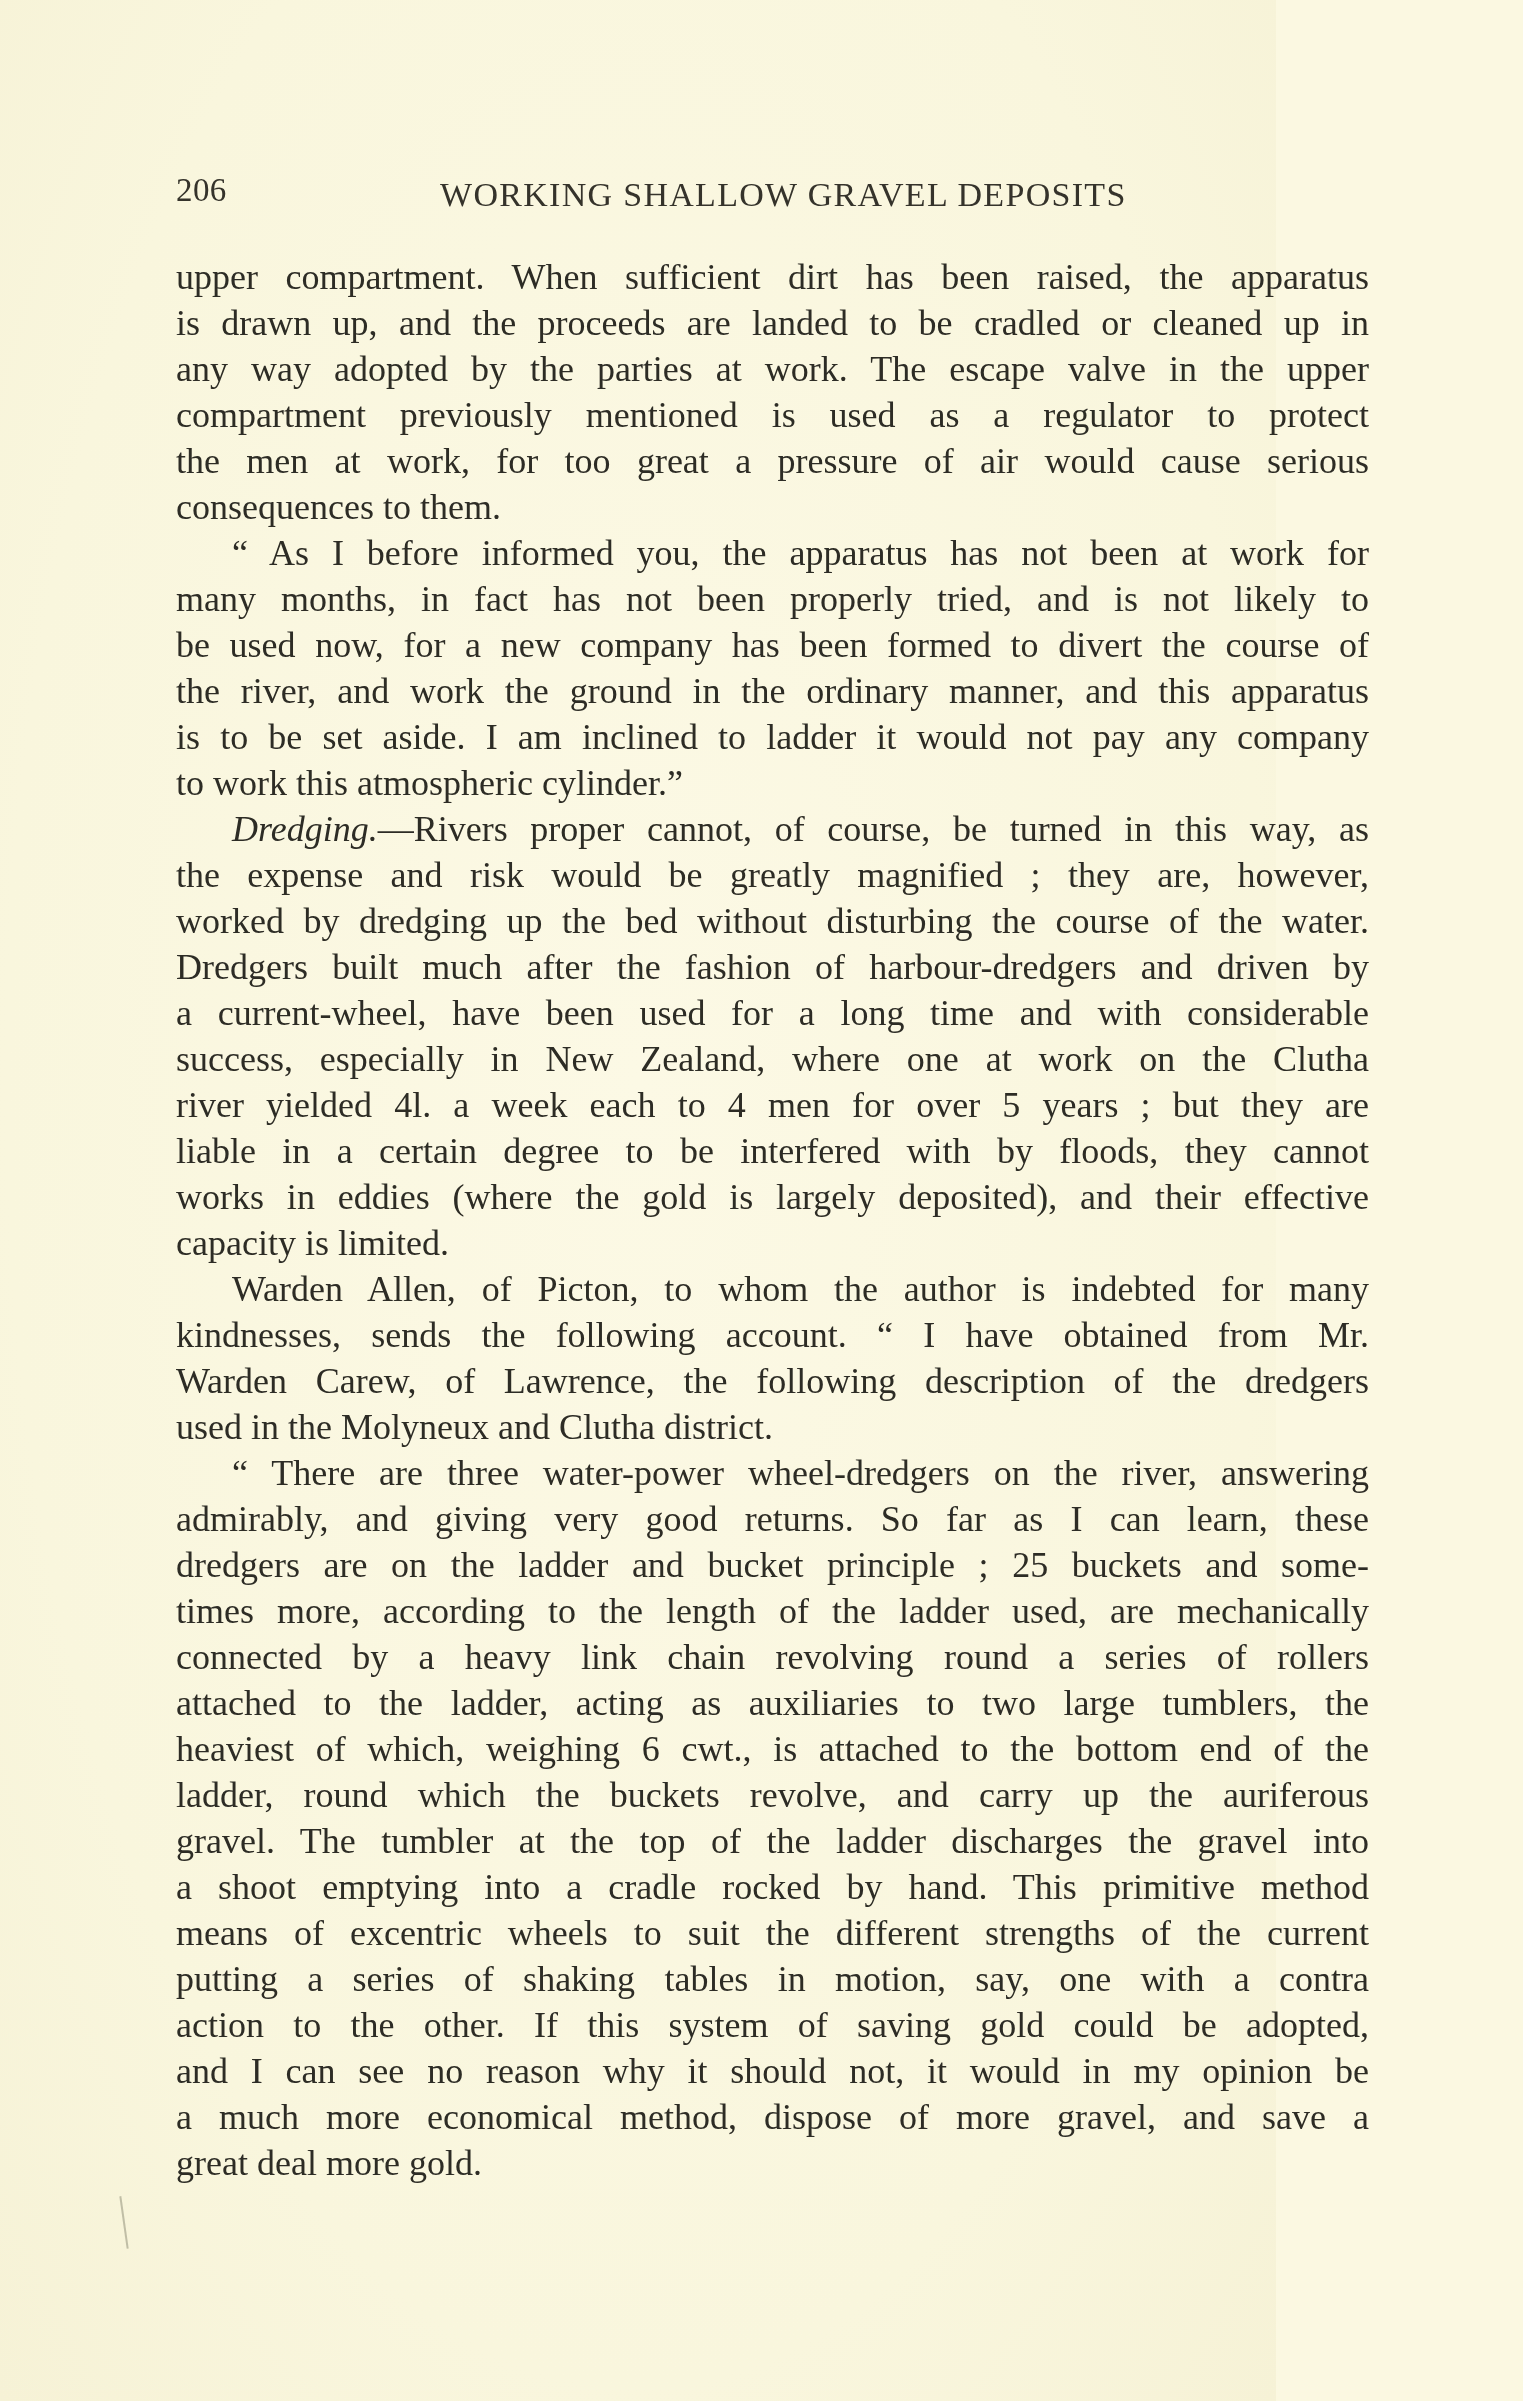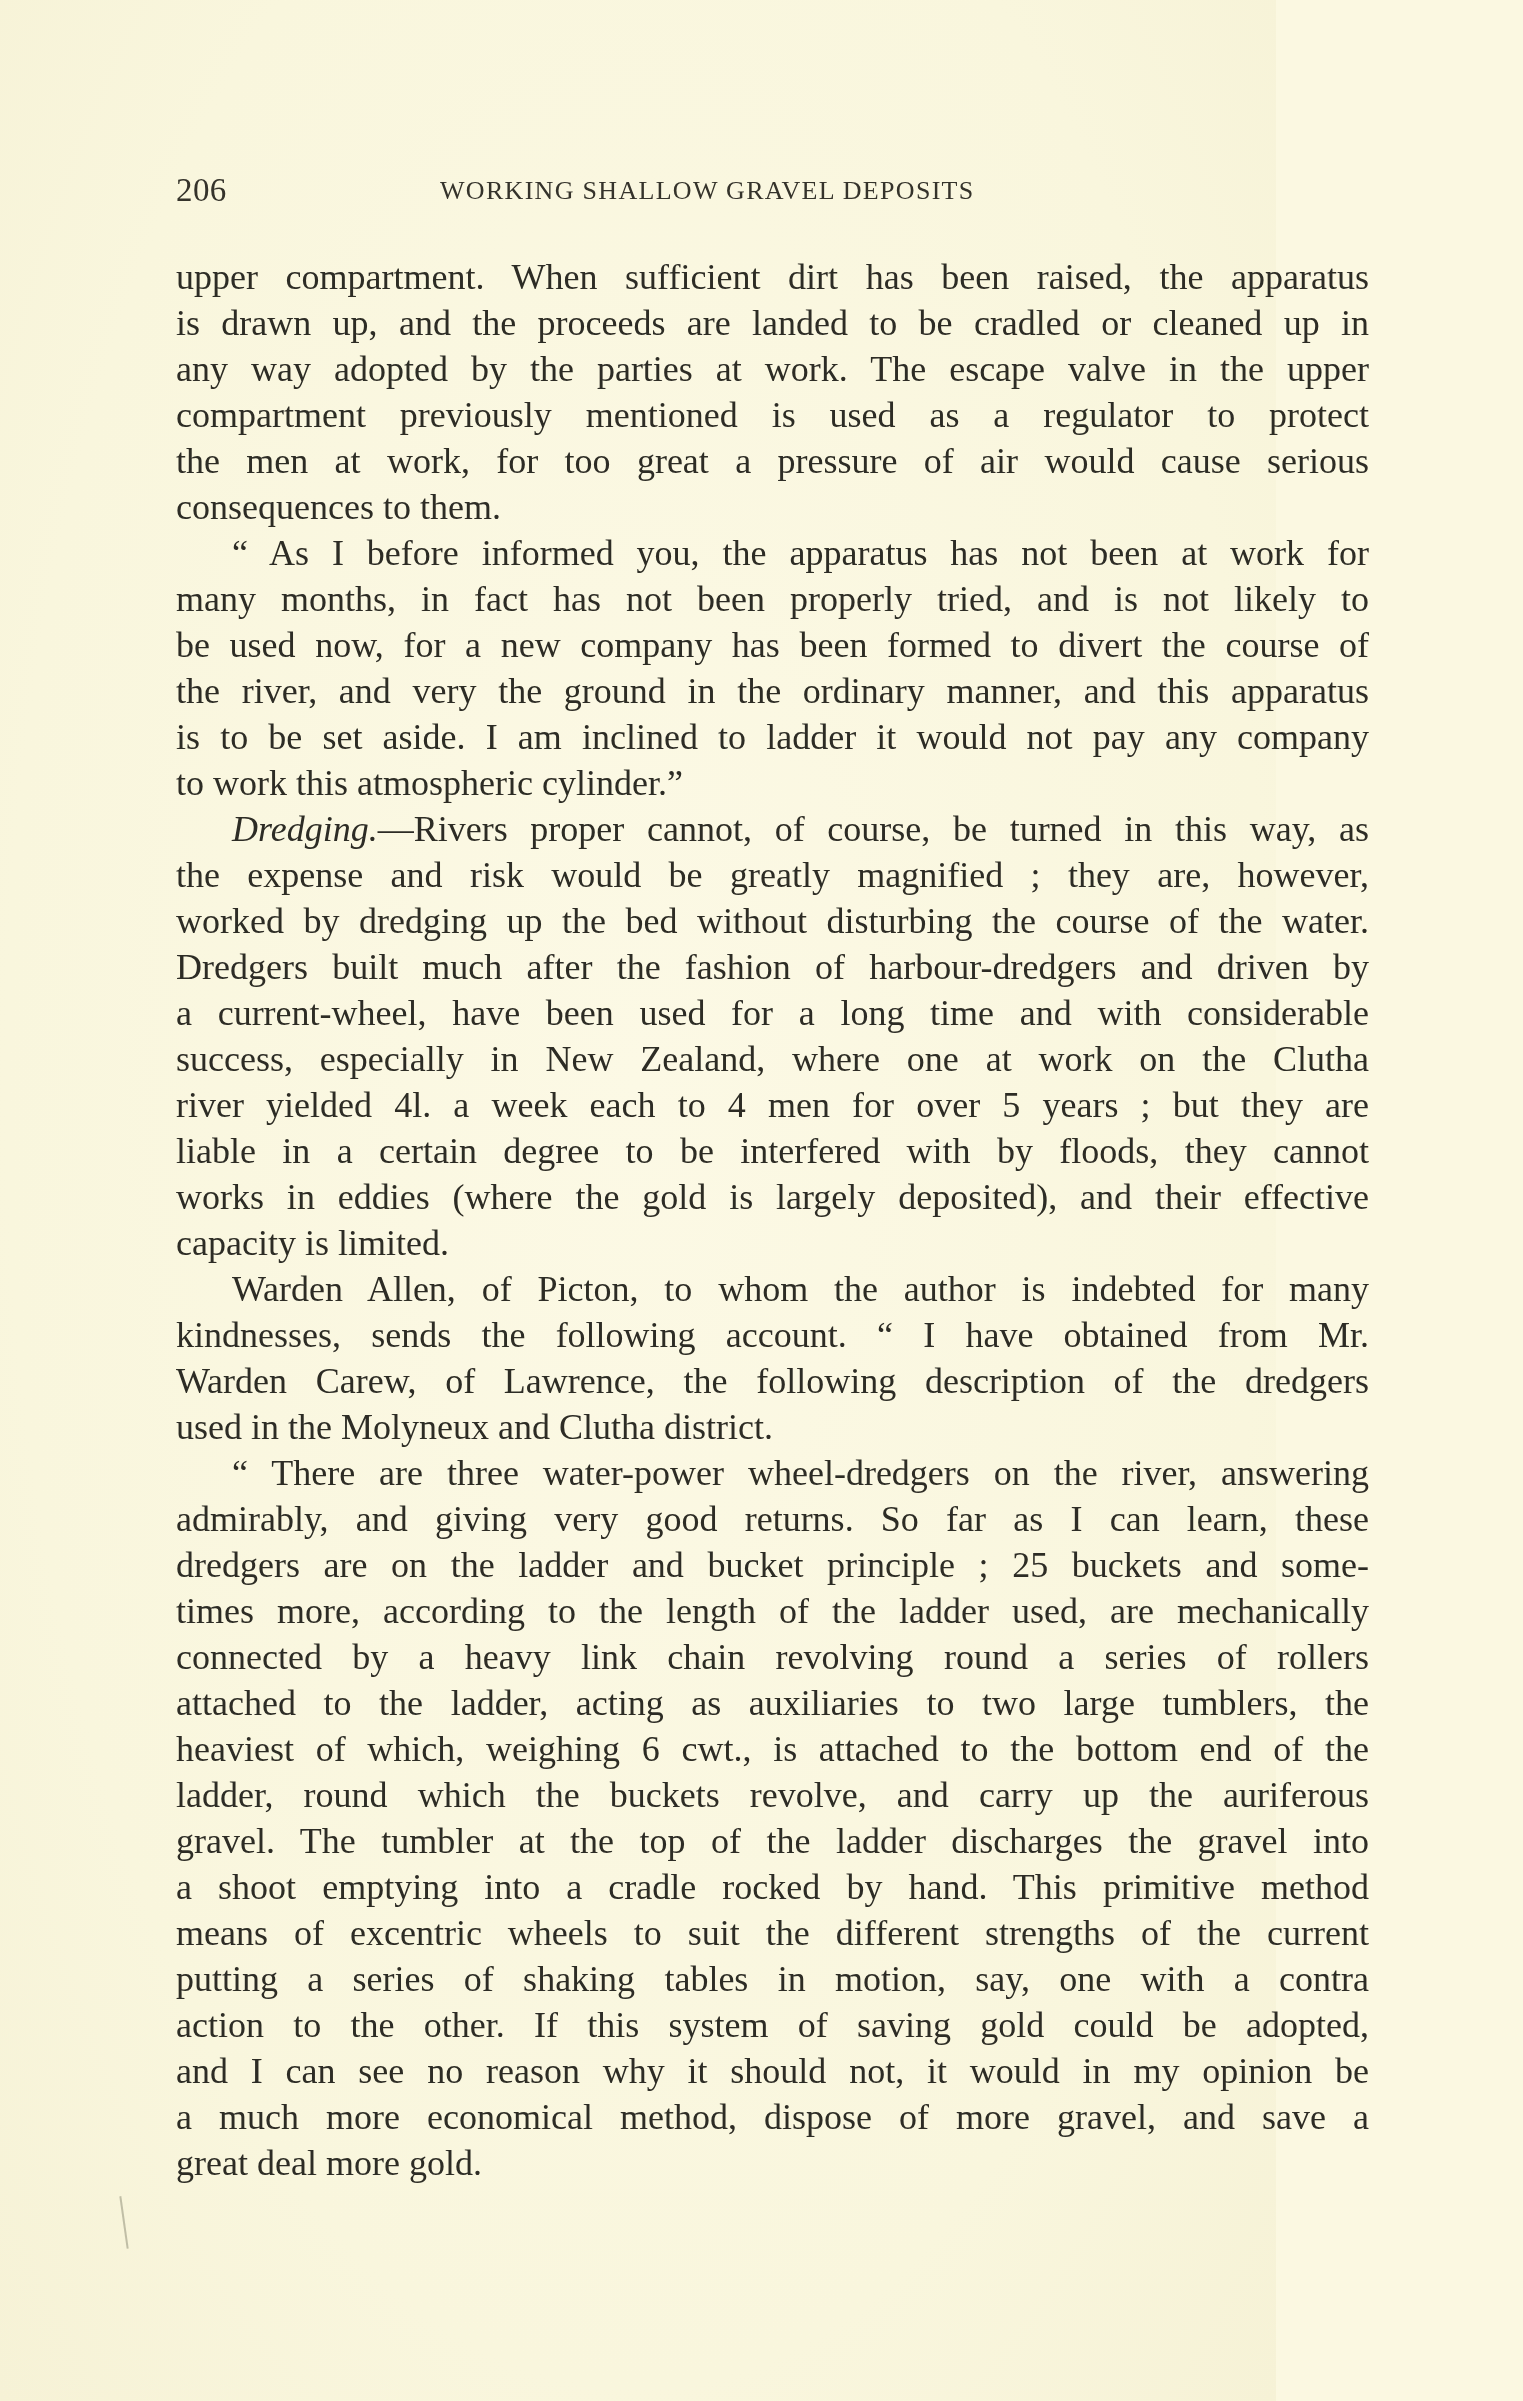--- a/index.html
+++ b/index.html
@@ -35,21 +35,21 @@
   .page-number {
     position: absolute;
     left: 0;
     top: 0;
     font-size: 33px;
   }
   .running-title {
     position: absolute;
     left: 264px;
     top: 3.5px;
-    font-size: 26px;
+    font-size: 34px;
     letter-spacing: 1.3px;
   }
   .body-text {
     position: absolute;
     left: 176px;
     top: 254px;
     width: 1193px;
     font-size: 36px;
     line-height: 46px;
     text-align: justify;
@@ -102,21 +102,21 @@
       <span class="line">any way adopted by the parties at work.  The escape valve in the upper</span>
       <span class="line">compartment previously mentioned is used as a regulator to protect</span>
       <span class="line">the men at work, for too great a pressure of air would cause serious</span>
       <span class="line last">consequences to them.</span>
     </div>
 
     <div class="para">
       <span class="line" style="padding-left:56px;">“ As I before informed you, the apparatus has not been at work for</span>
       <span class="line">many months, in fact has not been properly tried, and is not likely to</span>
       <span class="line">be used now, for a new company has been formed to divert the course of</span>
-      <span class="line">the river, and very the ground in the ordinary manner, and this apparatus</span>
+      <span class="line">the river, and work the ground in the ordinary manner, and this apparatus</span>
       <span class="line">is to be set aside.  I am inclined to ladder it would not pay any company</span>
       <span class="line last">to work this atmospheric cylinder.”</span>
     </div>
 
     <div class="para">
       <span class="line" style="padding-left:56px;"><em class="it">Dredging.</em><span class="line-inner">—Rivers proper cannot, of course, be turned in this way, as</span></span>
       <span class="line">the expense and risk would be greatly magnified ; they are, however,</span>
       <span class="line">worked by dredging up the bed without disturbing the course of the water.</span>
       <span class="line">Dredgers built much after the fashion of harbour-dredgers and driven by</span>
       <span class="line">a current-wheel, have been used for a long time and with considerable</span>

